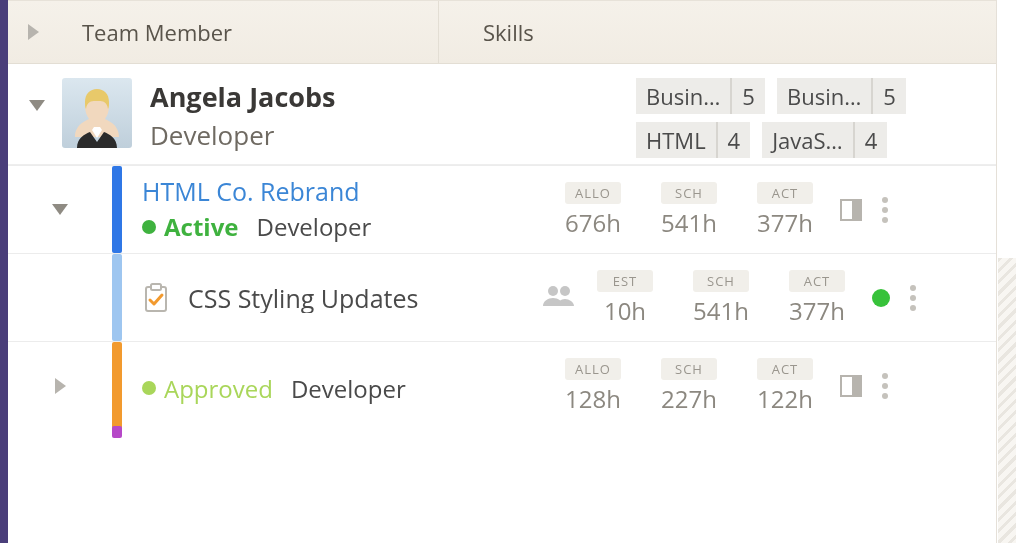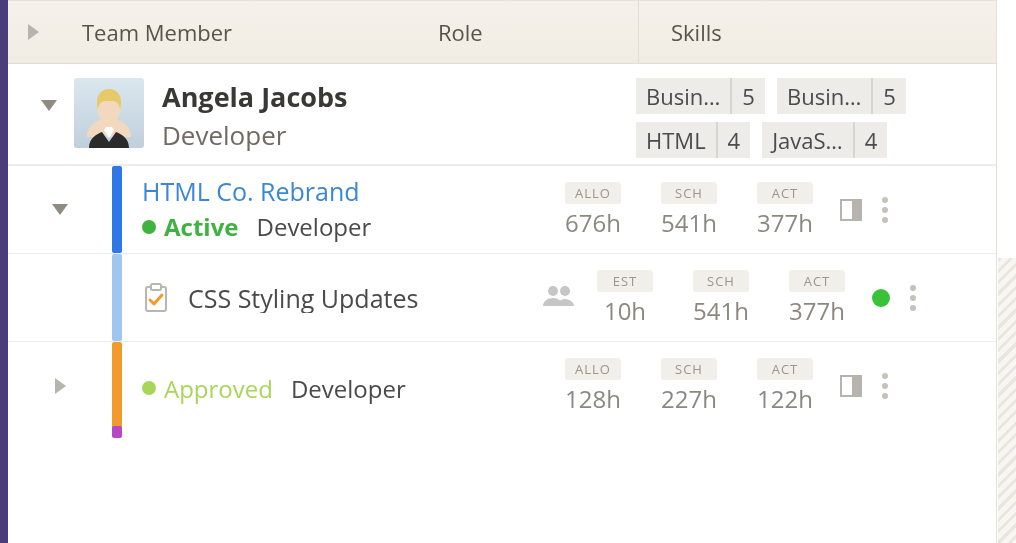--- a/index.html
+++ b/index.html
@@ -22,21 +22,21 @@
     background: linear-gradient(#f5f1ea, #f1ece3);
     border-top: 1px solid #e7e2d9; border-bottom: 1px solid #e3ded4;
     font-size: 22px; color: #59544b;
   }
   .hcell { display: flex; align-items: center; height: 100%; }
   .hcell.sep { border-left: 1px solid #e3ded4; }
   .hcell .caret-spot { width: 50px; display:flex; justify-content:center; }
 
   
   .person {
-    display: flex; align-items: flex-start; padding: 14px 0 6px 16px;
+    display: flex; align-items: flex-start; padding: 14px 0 6px 4px;
     border-bottom: 1px solid #eee;
   }
   .person .caret-spot { width: 50px; display:flex; justify-content:center; margin-top: 22px; }
   .avatar { width: 70px; height: 70px; border-radius: 3px; margin-right: 18px; overflow: hidden; flex:none; }
   .avatar svg { display:block; }
   .person-name { font-size: 27px; font-weight: 700; color: #3a3836; margin-bottom: 2px; }
   .person-role { font-size: 26px; color: #6f6a62; }
   .skills { margin-left: auto; padding-right: 30px; width: 360px; display:flex; flex-wrap: wrap; gap: 8px 12px; align-content: flex-start; }
   .skill {
     display: inline-flex; align-items: stretch; background: #edece9; height: 36px; font-size: 22px; color: #4b4b4b;
@@ -104,24 +104,21 @@
 
     <div class="header">
       <div class="hcell" style="width:50px;">
         <span class="caret-spot">
           <span class="caret right"></span>
         </span>
       </div>
       <div class="hcell" style="width:380px; padding-left:24px;">
         <span>Team Member</span>
       </div>
-      <div class="hcell" style="width:200px;">
-        <span>Role</span>
-      </div>
-      <div class="hcell sep" style="flex:1; padding-left:32px;">
+      <div class="hcell sep" style="flex:1; padding-left:44px;">
         <span>Skills</span>
       </div>
     </div>
 
     <div class="person">
       <span class="caret-spot">
         <span class="caret down"></span>
       </span>
       <div class="avatar">
         <svg width="70" height="70" viewBox="0 0 70 70">

